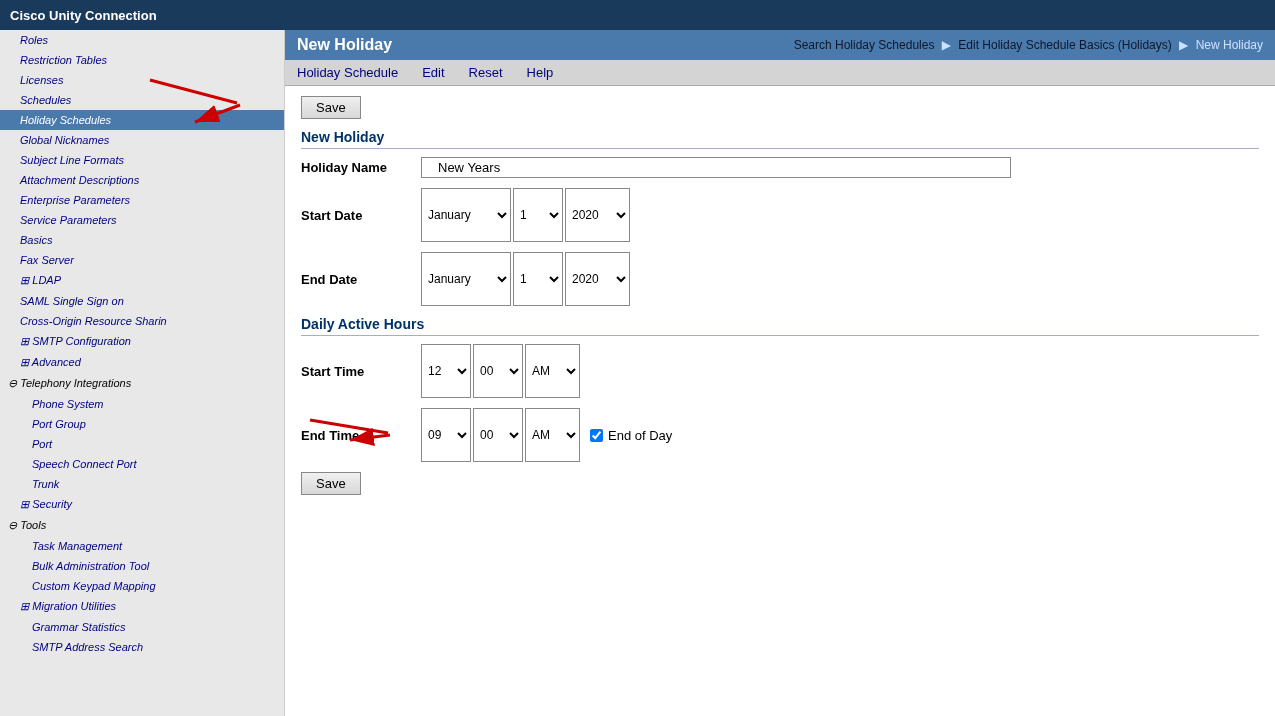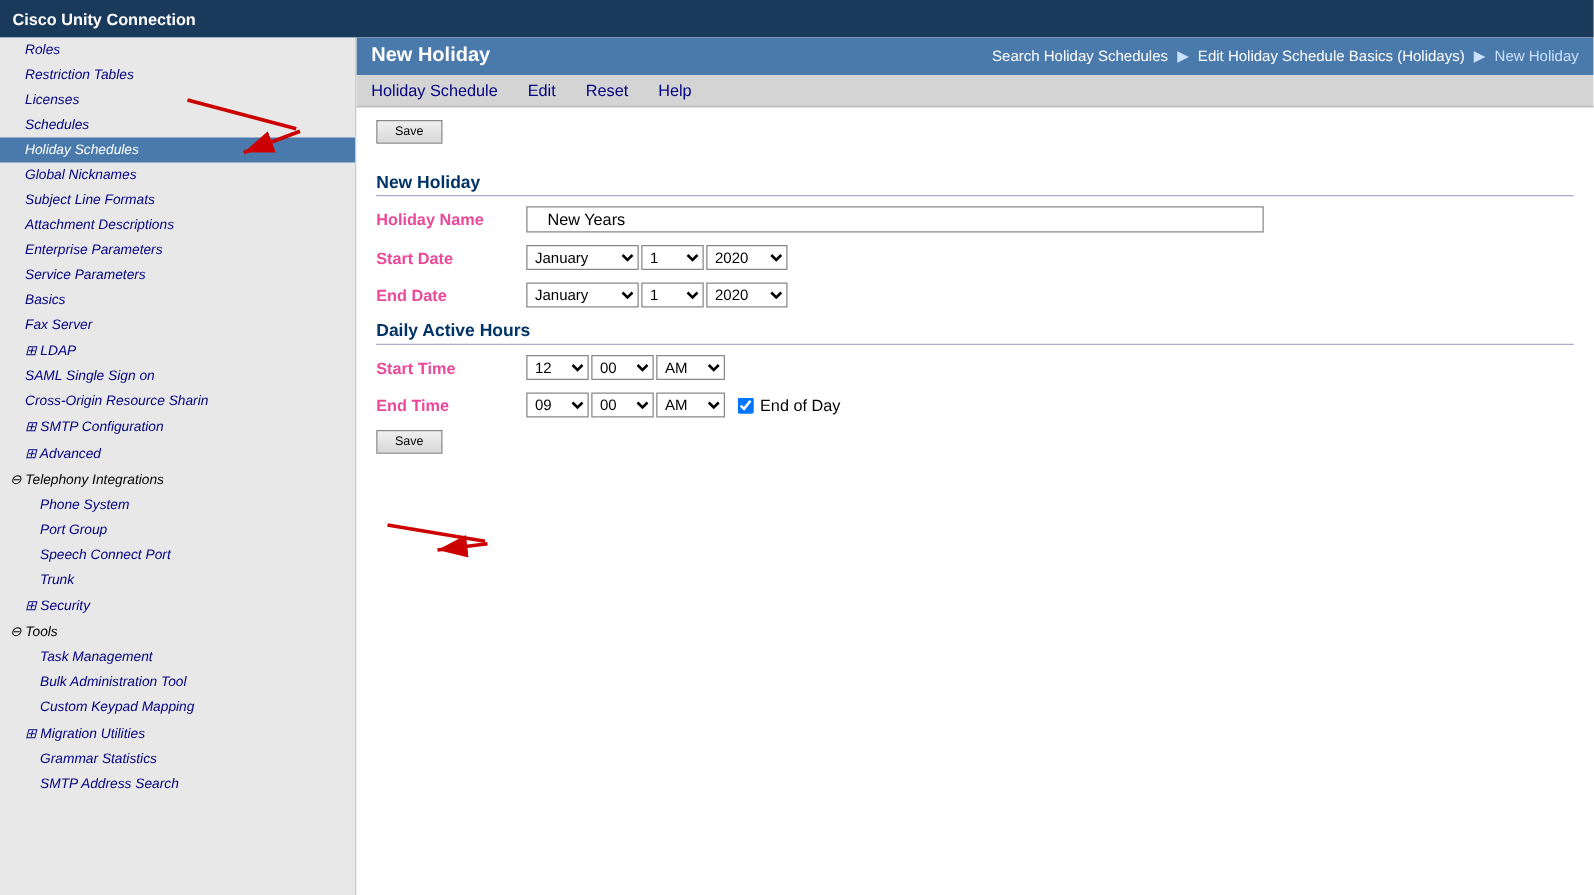--- a/index.html
+++ b/index.html
@@ -80,21 +80,21 @@
     }
     #content-header .page-title {
       font-size: 16px;
       font-weight: bold;
     }
     #content-header .breadcrumb {
       font-size: 12px;
       color: #cce0ff;
     }
     #content-header .breadcrumb a {
-      color: #ffffff;
+      color: #0f172a;
       text-decoration: none;
     }
     #content-header .breadcrumb .sep {
       margin: 0 4px;
     }
 
     
     #menu-bar {
       background: #d4d4d4;
       border-bottom: 1px solid #aaa;
@@ -116,54 +116,53 @@
       flex: 1;
       overflow-y: auto;
       padding: 10px 16px;
       background: #fff;
     }
 
     .save-btn {
       background: linear-gradient(to bottom, #f0f0f0, #d8d8d8);
       border: 1px solid #888;
       padding: 3px 14px;
-      font-size: 10px;
+      font-size: 13px;
       cursor: pointer;
-      margin-bottom: 12px;
     }
 
     .section-title {
       font-size: 14px;
       font-weight: bold;
       color: #003366;
       margin: 10px 0 8px 0;
       border-bottom: 1px solid #aac;
       padding-bottom: 3px;
     }
 
     .form-row {
       display: flex;
       align-items: center;
       margin-bottom: 10px;
     }
     .form-label {
       width: 120px;
       font-weight: bold;
       font-size: 13px;
-      color: #ec4899;
+      color: #000000;
     }
     .form-input-text {
       width: 590px;
       padding: 2px 16px;
       border: 1px solid #888;
       font-size: 13px;
     }
 
     .form-select {
-      padding: 1px 2px;
+      padding: 18px 2px;
       border: 1px solid #888;
       font-size: 12px;
       background: #fff;
       margin-right: 2px;
     }
 
     .form-checkbox {
       margin-right: 5px;
     }
 
@@ -195,20 +194,21 @@
       <div class="sidebar-item">Basics</div>
       <div class="sidebar-item">Fax Server</div>
       <div class="sidebar-item">⊞ LDAP</div>
       <div class="sidebar-item">SAML Single Sign on</div>
       <div class="sidebar-item">Cross-Origin Resource Sharin</div>
       <div class="sidebar-item">⊞ SMTP Configuration</div>
       <div class="sidebar-item">⊞ Advanced</div>
       <div class="sidebar-item group-header">⊖ Telephony Integrations</div>
       <div class="sidebar-item indent2">Phone System</div>
       <div class="sidebar-item indent2">Port Group</div>
+      <div class="sidebar-item indent2">Port</div>
       <div class="sidebar-item indent2">Speech Connect Port</div>
       <div class="sidebar-item indent2">Trunk</div>
       <div class="sidebar-item">⊞ Security</div>
       <div class="sidebar-item group-header">⊖ Tools</div>
       <div class="sidebar-item indent2">Task Management</div>
       <div class="sidebar-item indent2">Bulk Administration Tool</div>
       <div class="sidebar-item indent2">Custom Keypad Mapping</div>
       <div class="sidebar-item">⊞ Migration Utilities</div>
       <div class="sidebar-item indent2">Grammar Statistics</div>
       <div class="sidebar-item indent2">SMTP Address Search</div>

